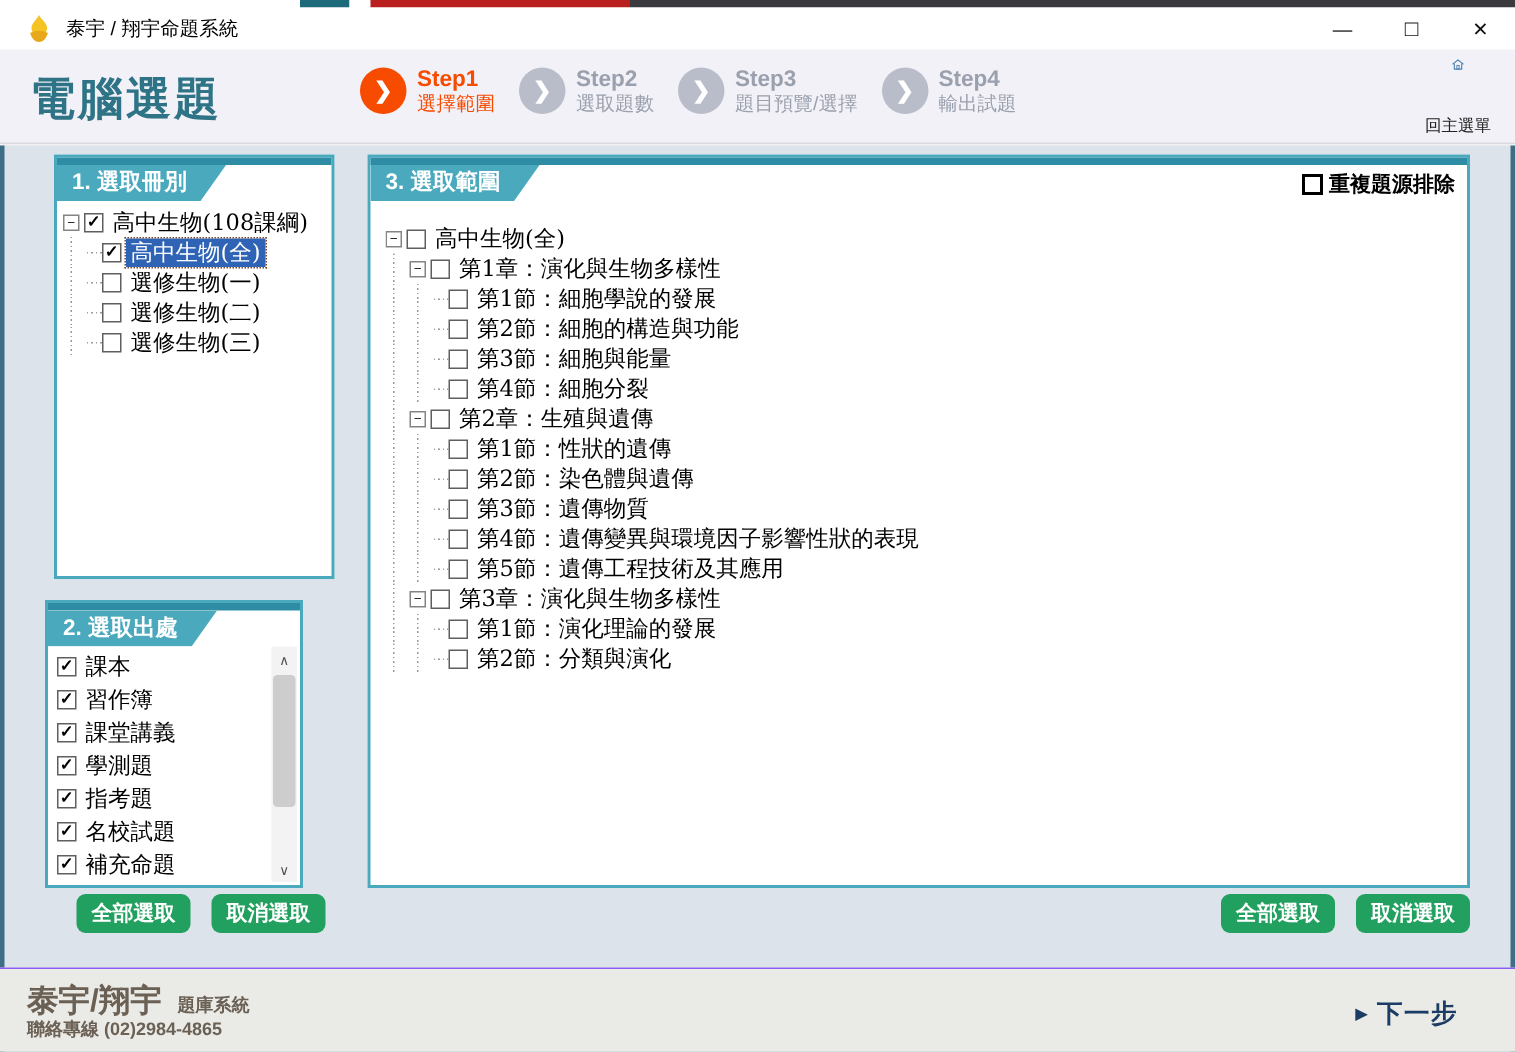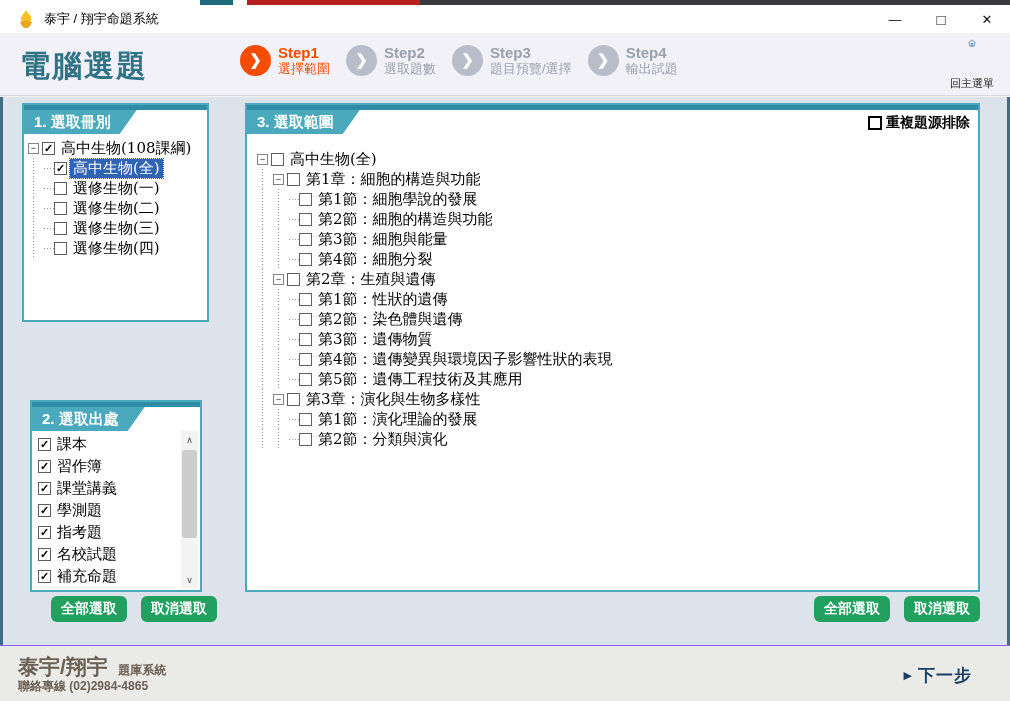--- a/index.html
+++ b/index.html
@@ -47,21 +47,21 @@
   .win-edge { position:absolute; background:#3e6e86; }
   .edge-left { left:0; top:97px; width:3px; height:604px; }
   .edge-right { left:1007px; top:97px; width:3px; height:604px; }
   .edge-bottom { left:0; top:698px; width:1010px; height:3px; }
 
   .panel { position:absolute; background:#ffffff; border:2px solid var(--teal,#4aa9bd); }
   .panel-topbar { position:absolute; left:0; top:0; right:0; height:5px; background:var(--teal-dark,#2e8da4); }
   .panel-tab { position:absolute; left:0; top:5px; height:24px; background:var(--teal,#4aa9bd);
     color:#fff; font-size:15px; font-weight:bold; line-height:24px; padding:0 26px 0 10px;
     clip-path:polygon(0 0,100% 0,calc(100% - 17px) 100%,0 100%); white-space:nowrap; }
-  #panel1 { left:22px; top:103px; width:187px; height:219px; }
+  #panel1 { left:36px; top:103px; width:187px; height:283px; }
   #panel2 { left:30px; top:400px; width:172px; height:192px; overflow:hidden; }
   #panel3 { left:245px; top:103px; width:735px; height:489px; }
 
   
   .tree { position:absolute; left:4px; right:4px; font-family:"DejaVu Serif", serif; font-size:15px; overflow:hidden; }
   #tree1 { top:33px; bottom:2px; }
   #tree3 { top:44px; left:10px; bottom:2px; }
   .tree-row { display:flex; align-items:center; height:20px; white-space:nowrap; }
   .guide { width:16px; height:20px; flex:0 0 auto;
     background-image:repeating-linear-gradient(to bottom,#9a9a9a 0 1px,transparent 1px 3px);
@@ -211,26 +211,20 @@
         <span class="stub"></span>
         <span class="cb"></span>
         <span class="lbl">選修生物(二)</span>
       </div>
       <div class="tree-row">
         <span class="guide"></span>
         <span class="stub"></span>
         <span class="cb"></span>
         <span class="lbl">選修生物(三)</span>
       </div>
-      <div class="tree-row">
-        <span class="guide"></span>
-        <span class="stub"></span>
-        <span class="cb"></span>
-        <span class="lbl">選修生物(四)</span>
-      </div>
     </div>
 </div>
 
 <div class="panel" id="panel2">
   <div class="panel-topbar"></div>
   <div class="panel-tab">2. 選取出處</div>
   <div id="list2">
       <div class="list-row">
         <span class="cb">✓</span>
         <span class="lbl">課本</span>
@@ -283,21 +277,21 @@
   <div class="tree" id="tree3">
       <div class="tree-row">
         <span class="expander">−</span>
         <span class="cb"></span>
         <span class="lbl">高中生物(全)</span>
       </div>
       <div class="tree-row">
         <span class="guide"></span>
         <span class="expander">−</span>
         <span class="cb"></span>
-        <span class="lbl">第1章：細胞的構造與功能</span>
+        <span class="lbl">第1章：演化與生物多樣性</span>
       </div>
       <div class="tree-row">
         <span class="guide"></span>
         <span class="guide"></span>
         <span class="stub"></span>
         <span class="cb"></span>
         <span class="lbl">第1節：細胞學說的發展</span>
       </div>
       <div class="tree-row">
         <span class="guide"></span>

